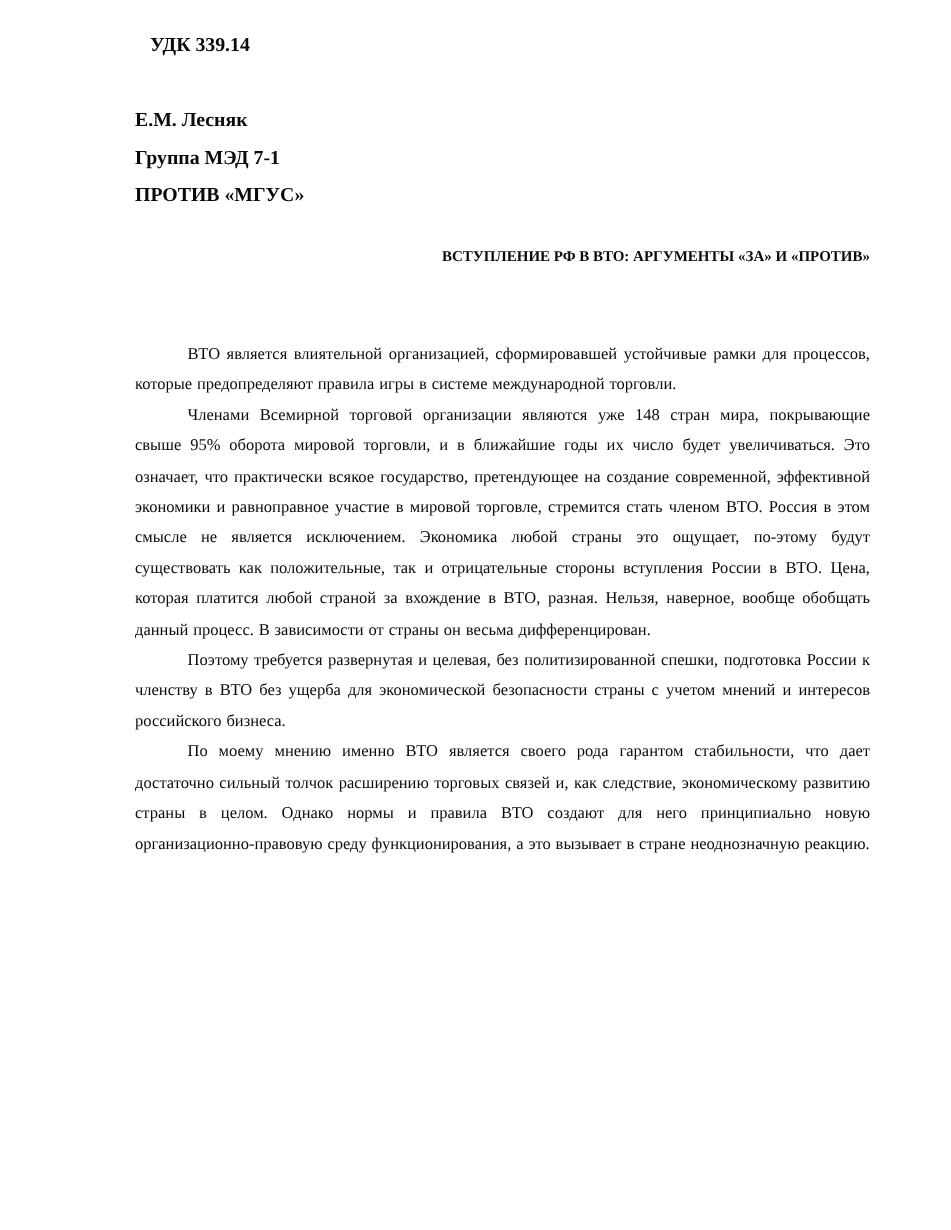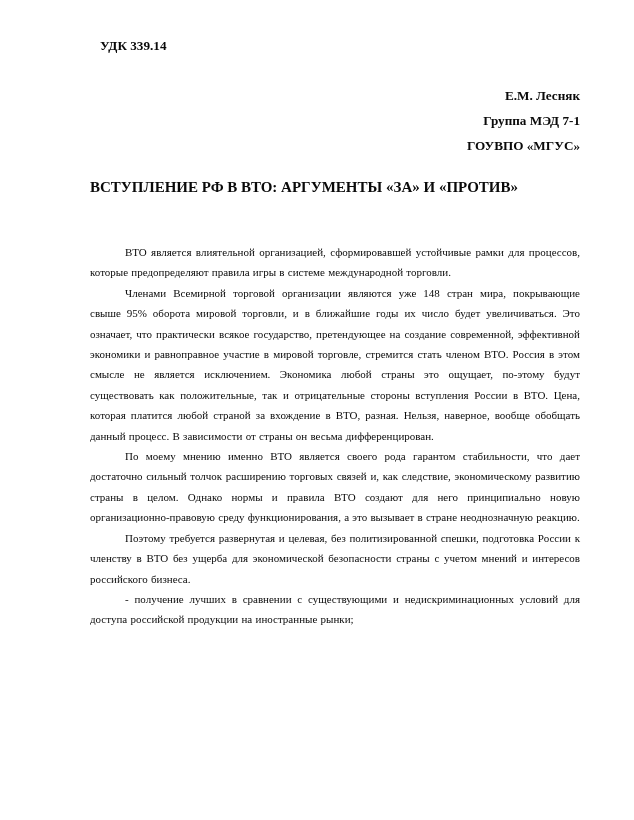--- a/index.html
+++ b/index.html
@@ -8,42 +8,42 @@
     background: #ffffff;
   }
   .page {
     position: relative;
     width: 634px;
     height: 701px;
     background: #ffffff;
     color: #0a0a0a;
     font-family: "Liberation Serif", "DejaVu Serif", serif;
     box-sizing: border-box;
-    padding: 36px 54px 0 90px;
+    padding: 20px 54px 0 90px;
     overflow: hidden;
   }
   .udk {
     font-size: 13.2px;
     font-weight: bold;
     line-height: 19px;
     padding-left: 10px;
   }
   .header-block {
     margin-top: 28px;
-    text-align: right;
+    text-align: left;
     font-size: 13.2px;
     font-weight: bold;
   }
   .header-block .hline {
     line-height: 25px;
   }
   .title {
     margin: 17px 0 0 0;
-    text-align: left;
-    font-size: 15px;
+    text-align: right;
+    font-size: 10px;
     font-weight: bold;
     line-height: 25px;
   }
   .body-text {
     margin-top: 42px;
   }
   .body-text p {
     margin: 0;
     font-size: 11px;
     line-height: 20.4px;
@@ -55,26 +55,25 @@
 </head>
 <body>
 
 <div class="page">
 
   <div class="udk">УДК 339.14</div>
 
   <div class="header-block">
     <div class="hline">Е.М. Лесняк</div>
     <div class="hline">Группа МЭД 7-1</div>
-    <div class="hline">ГОУВПО «МГУС»</div>
+    <div class="hline">ПРОТИВ «МГУС»</div>
   </div>
 
   <h1 class="title">ВСТУПЛЕНИЕ РФ В ВТО: АРГУМЕНТЫ «ЗА» И «ПРОТИВ»</h1>
 
   <div class="body-text">
     <p>ВТО является влиятельной организацией, сформировавшей устойчивые рамки для процессов, которые предопределяют правила игры в системе международной торговли.</p>
     <p>Членами Всемирной торговой организации являются уже 148 стран мира, покрывающие свыше 95% оборота мировой торговли, и в ближайшие годы их число будет увеличиваться. Это означает, что практически всякое государство, претендующее на создание современной, эффективной экономики и равноправное участие в мировой торговле, стремится стать членом ВТО. Россия в этом смысле не является исключением. Экономика любой страны это ощущает, по-этому будут существовать как положительные, так и отрицательные стороны вступления России в ВТО. Цена, которая платится любой страной за вхождение в ВТО, разная. Нельзя, наверное, вообще обобщать данный процесс. В зависимости от страны он весьма дифференцирован.</p>
+    <p>Поэтому требуется развернутая и целевая, без политизированной спешки, подготовка России к членству в ВТО без ущерба для экономической безопасности страны с учетом мнений и интересов российского бизнеса.</p>
     <p>По моему мнению именно ВТО является своего рода гарантом стабильности, что дает достаточно сильный толчок расширению торговых связей и, как следствие, экономическому развитию страны в целом. Однако нормы и правила ВТО создают для него принципиально новую организационно-правовую среду функционирования, а это вызывает в стране неоднозначную реакцию.</p>
-    <p>Поэтому требуется развернутая и целевая, без политизированной спешки, подготовка России к членству в ВТО без ущерба для экономической безопасности страны с учетом мнений и интересов российского бизнеса.</p>
-    <p>- получение лучших в сравнении с существующими и недискриминационных условий для доступа российской продукции на иностранные рынки;</p>
   </div>
 
 </div>
 
 </body></html>

